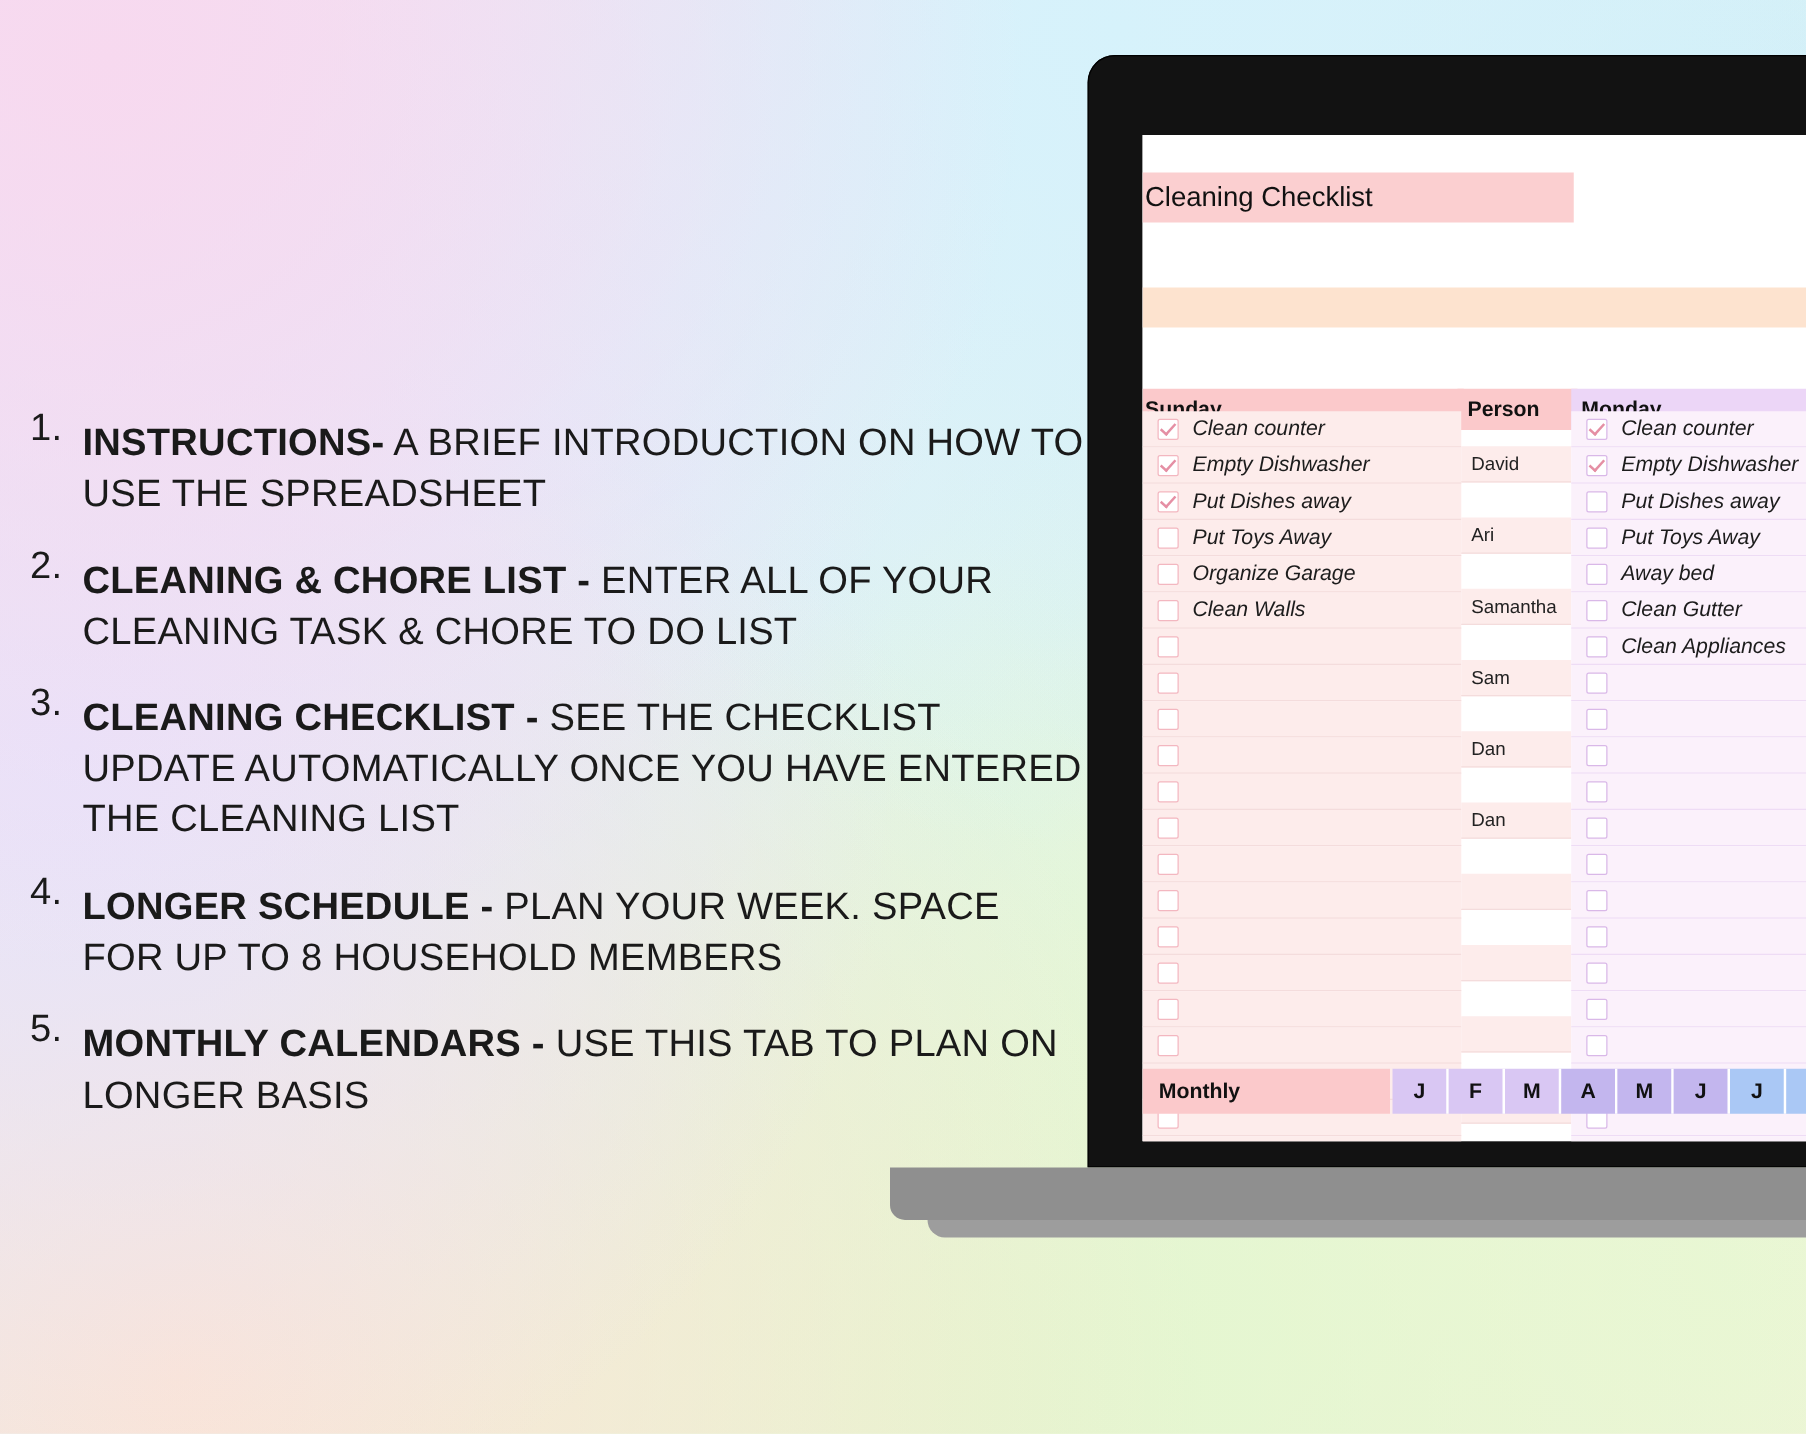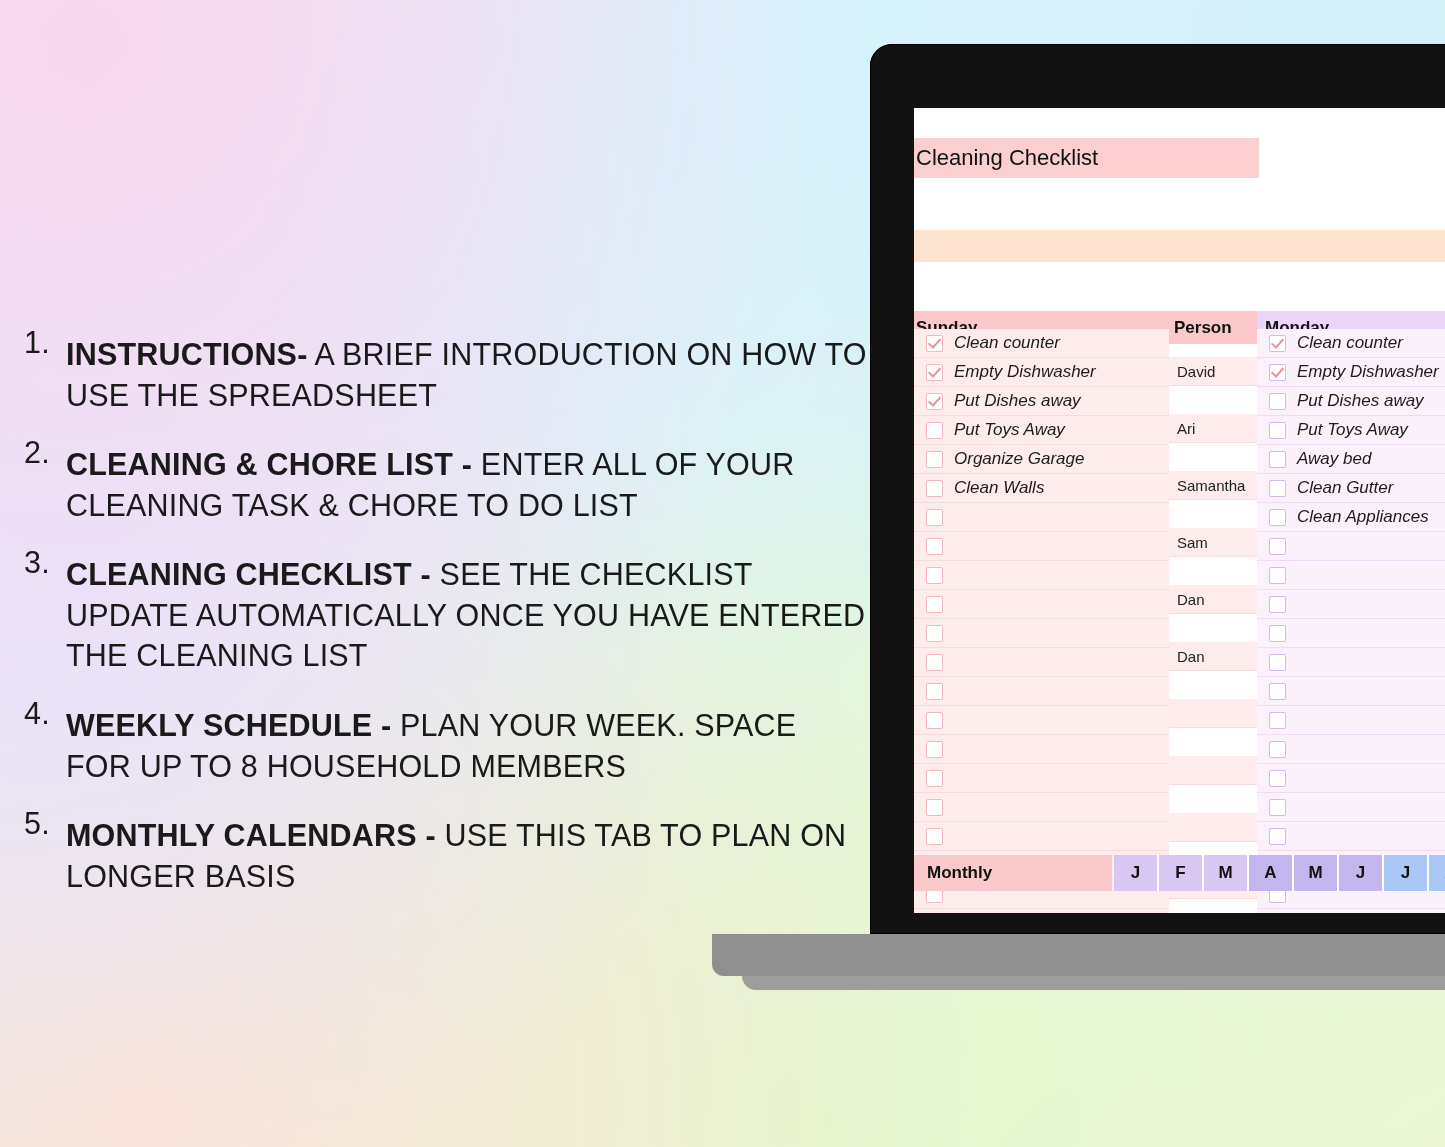--- a/index.html
+++ b/index.html
@@ -118,21 +118,21 @@
       <div class="item">
         <div class="num">2.</div>
         <div class="txt"><b> CLEANING &amp; CHORE LIST -</b><span> ENTER ALL OF YOUR CLEANING TASK &amp;  CHORE TO DO LIST</span></div>
       </div>
       <div class="item">
         <div class="num">3.</div>
         <div class="txt"><b>CLEANING CHECKLIST -</b><span> SEE THE CHECKLIST UPDATE AUTOMATICALLY ONCE YOU HAVE ENTERED THE CLEANING LIST</span></div>
       </div>
       <div class="item">
         <div class="num">4.</div>
-        <div class="txt"><b> WEEKLY SCHEDULE -</b><span> PLAN YOUR WEEK. SPACE FOR UP TO 8 HOUSEHOLD MEMBERS</span></div>
+        <div class="txt"><b> LONGER SCHEDULE -</b><span> PLAN YOUR WEEK. SPACE FOR UP TO 8 HOUSEHOLD MEMBERS</span></div>
       </div>
       <div class="item">
         <div class="num">5.</div>
         <div class="txt"><b> MONTHLY CALENDARS -</b><span> USE THIS TAB TO PLAN ON LONGER BASIS</span></div>
       </div>
     </div>
 </div>
 
 <div class="laptop">
   <div class="lid">

